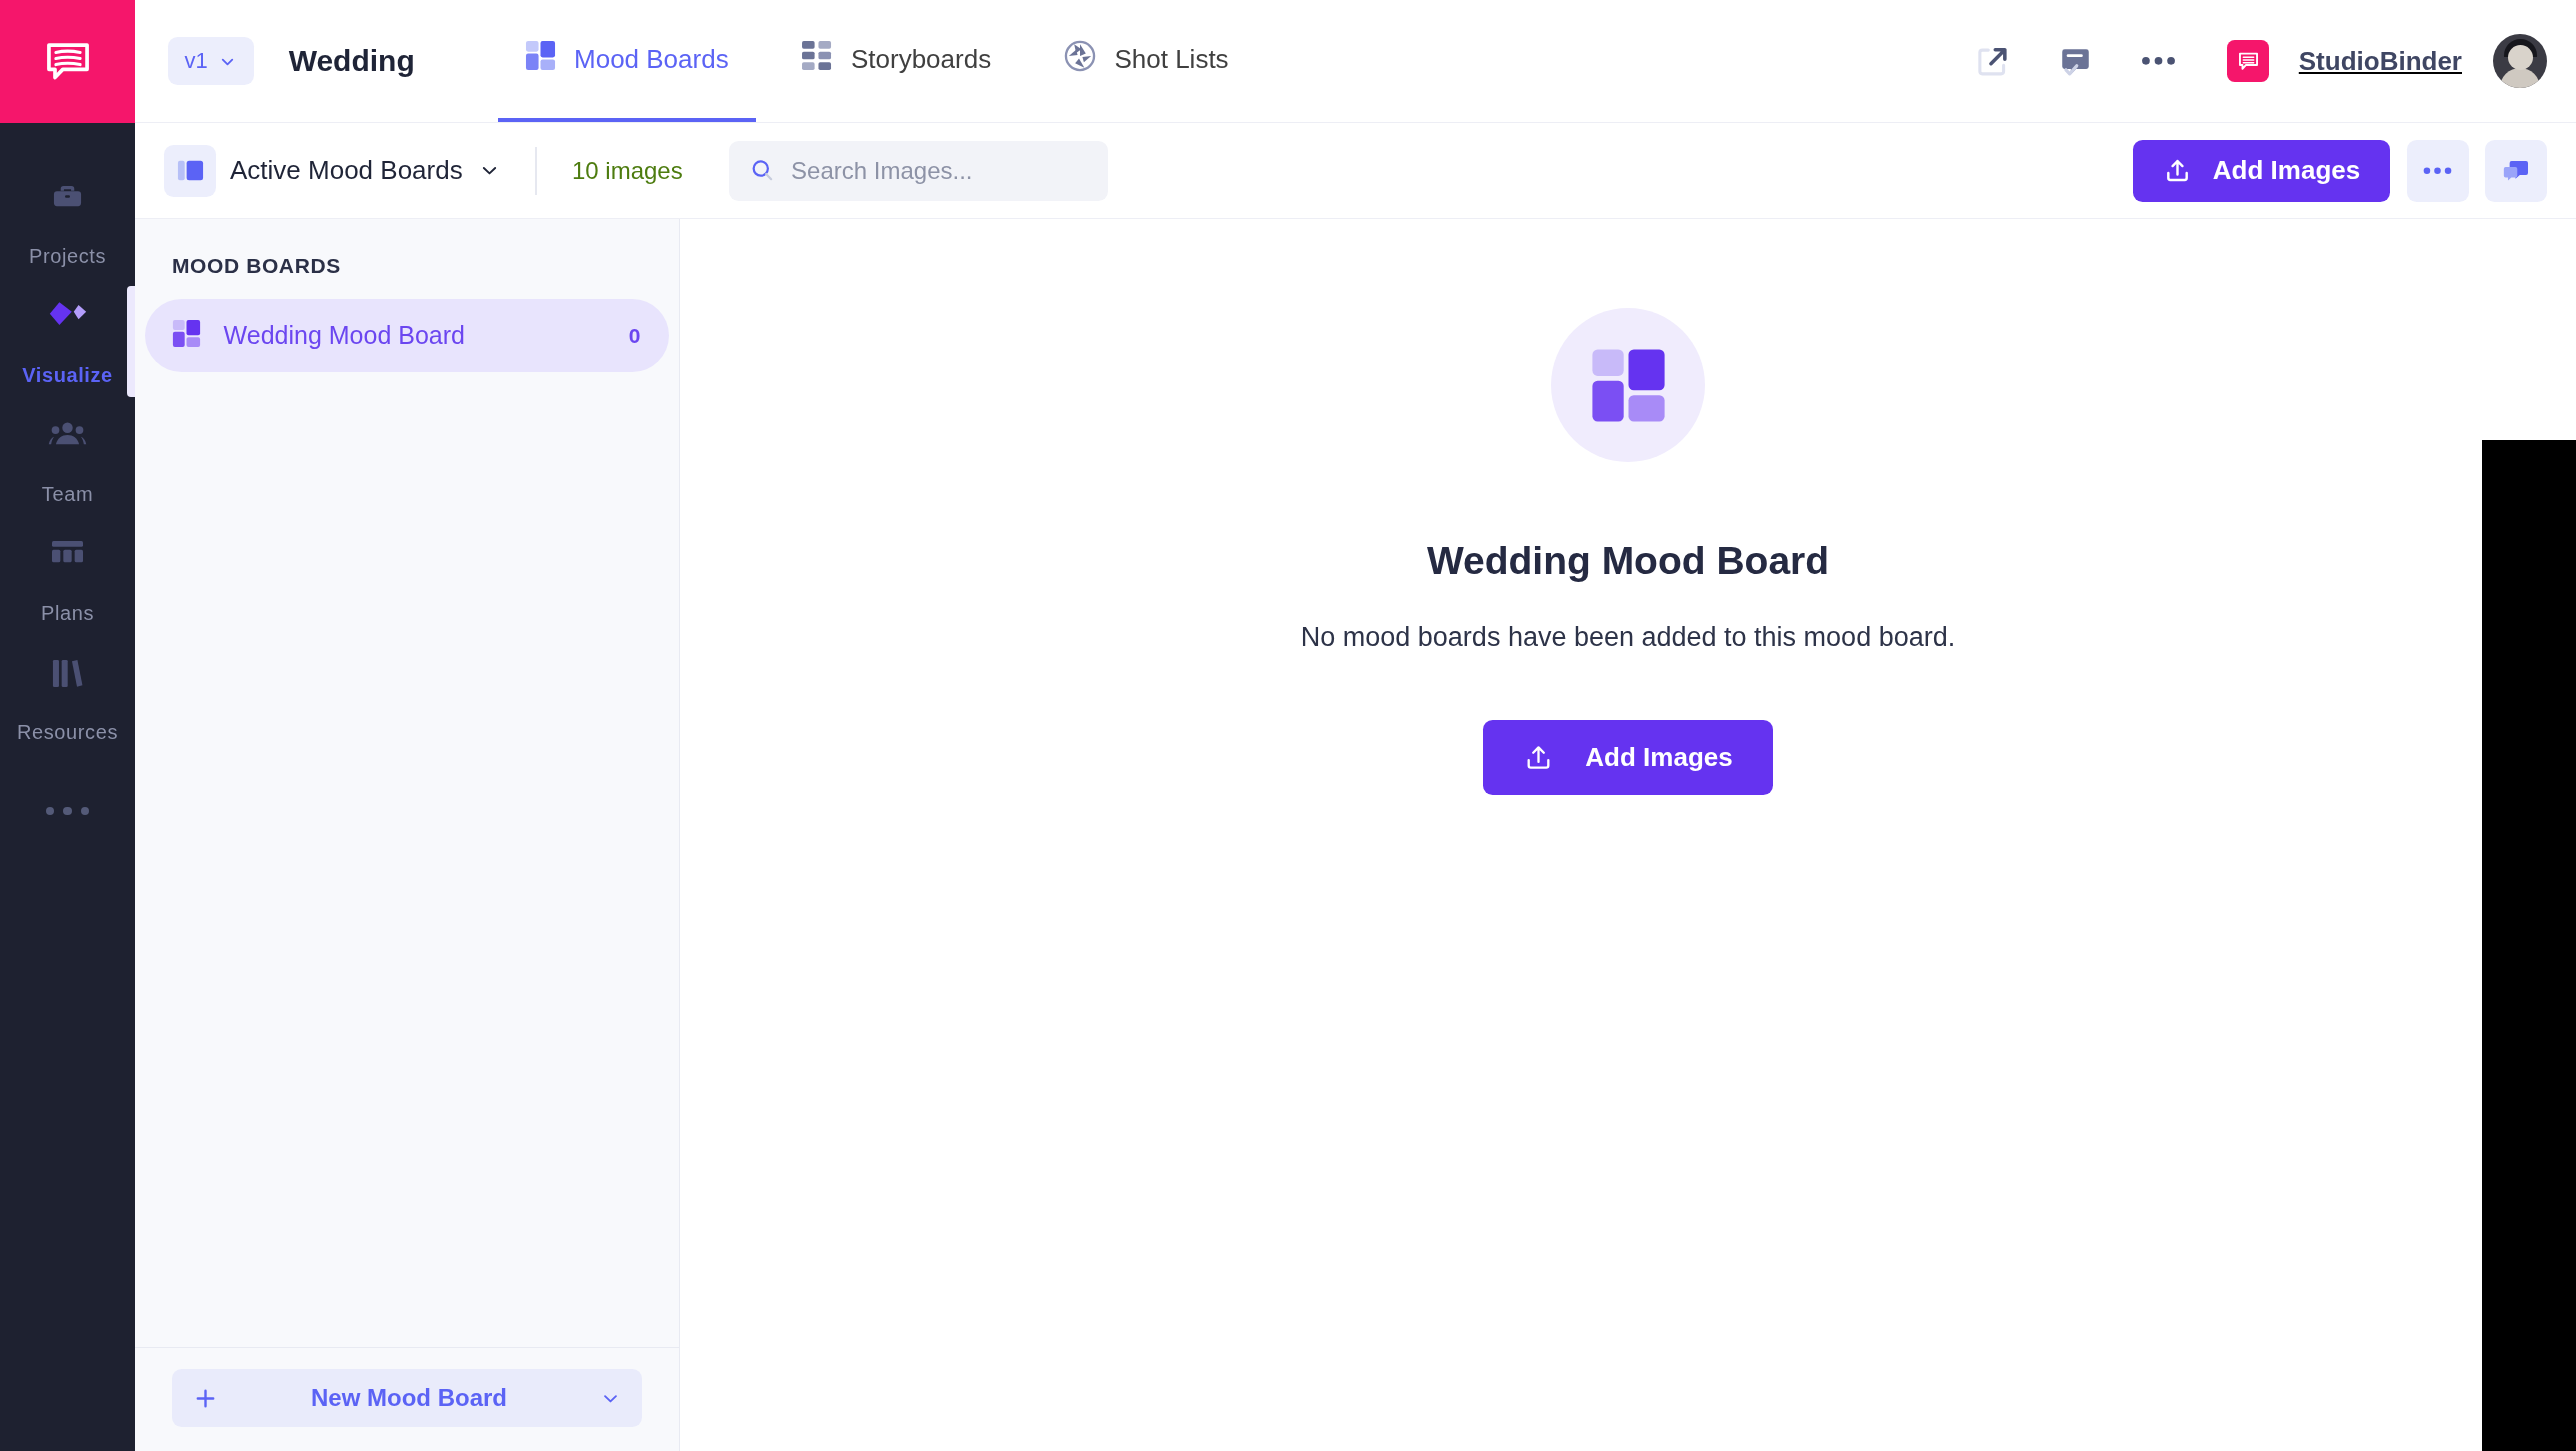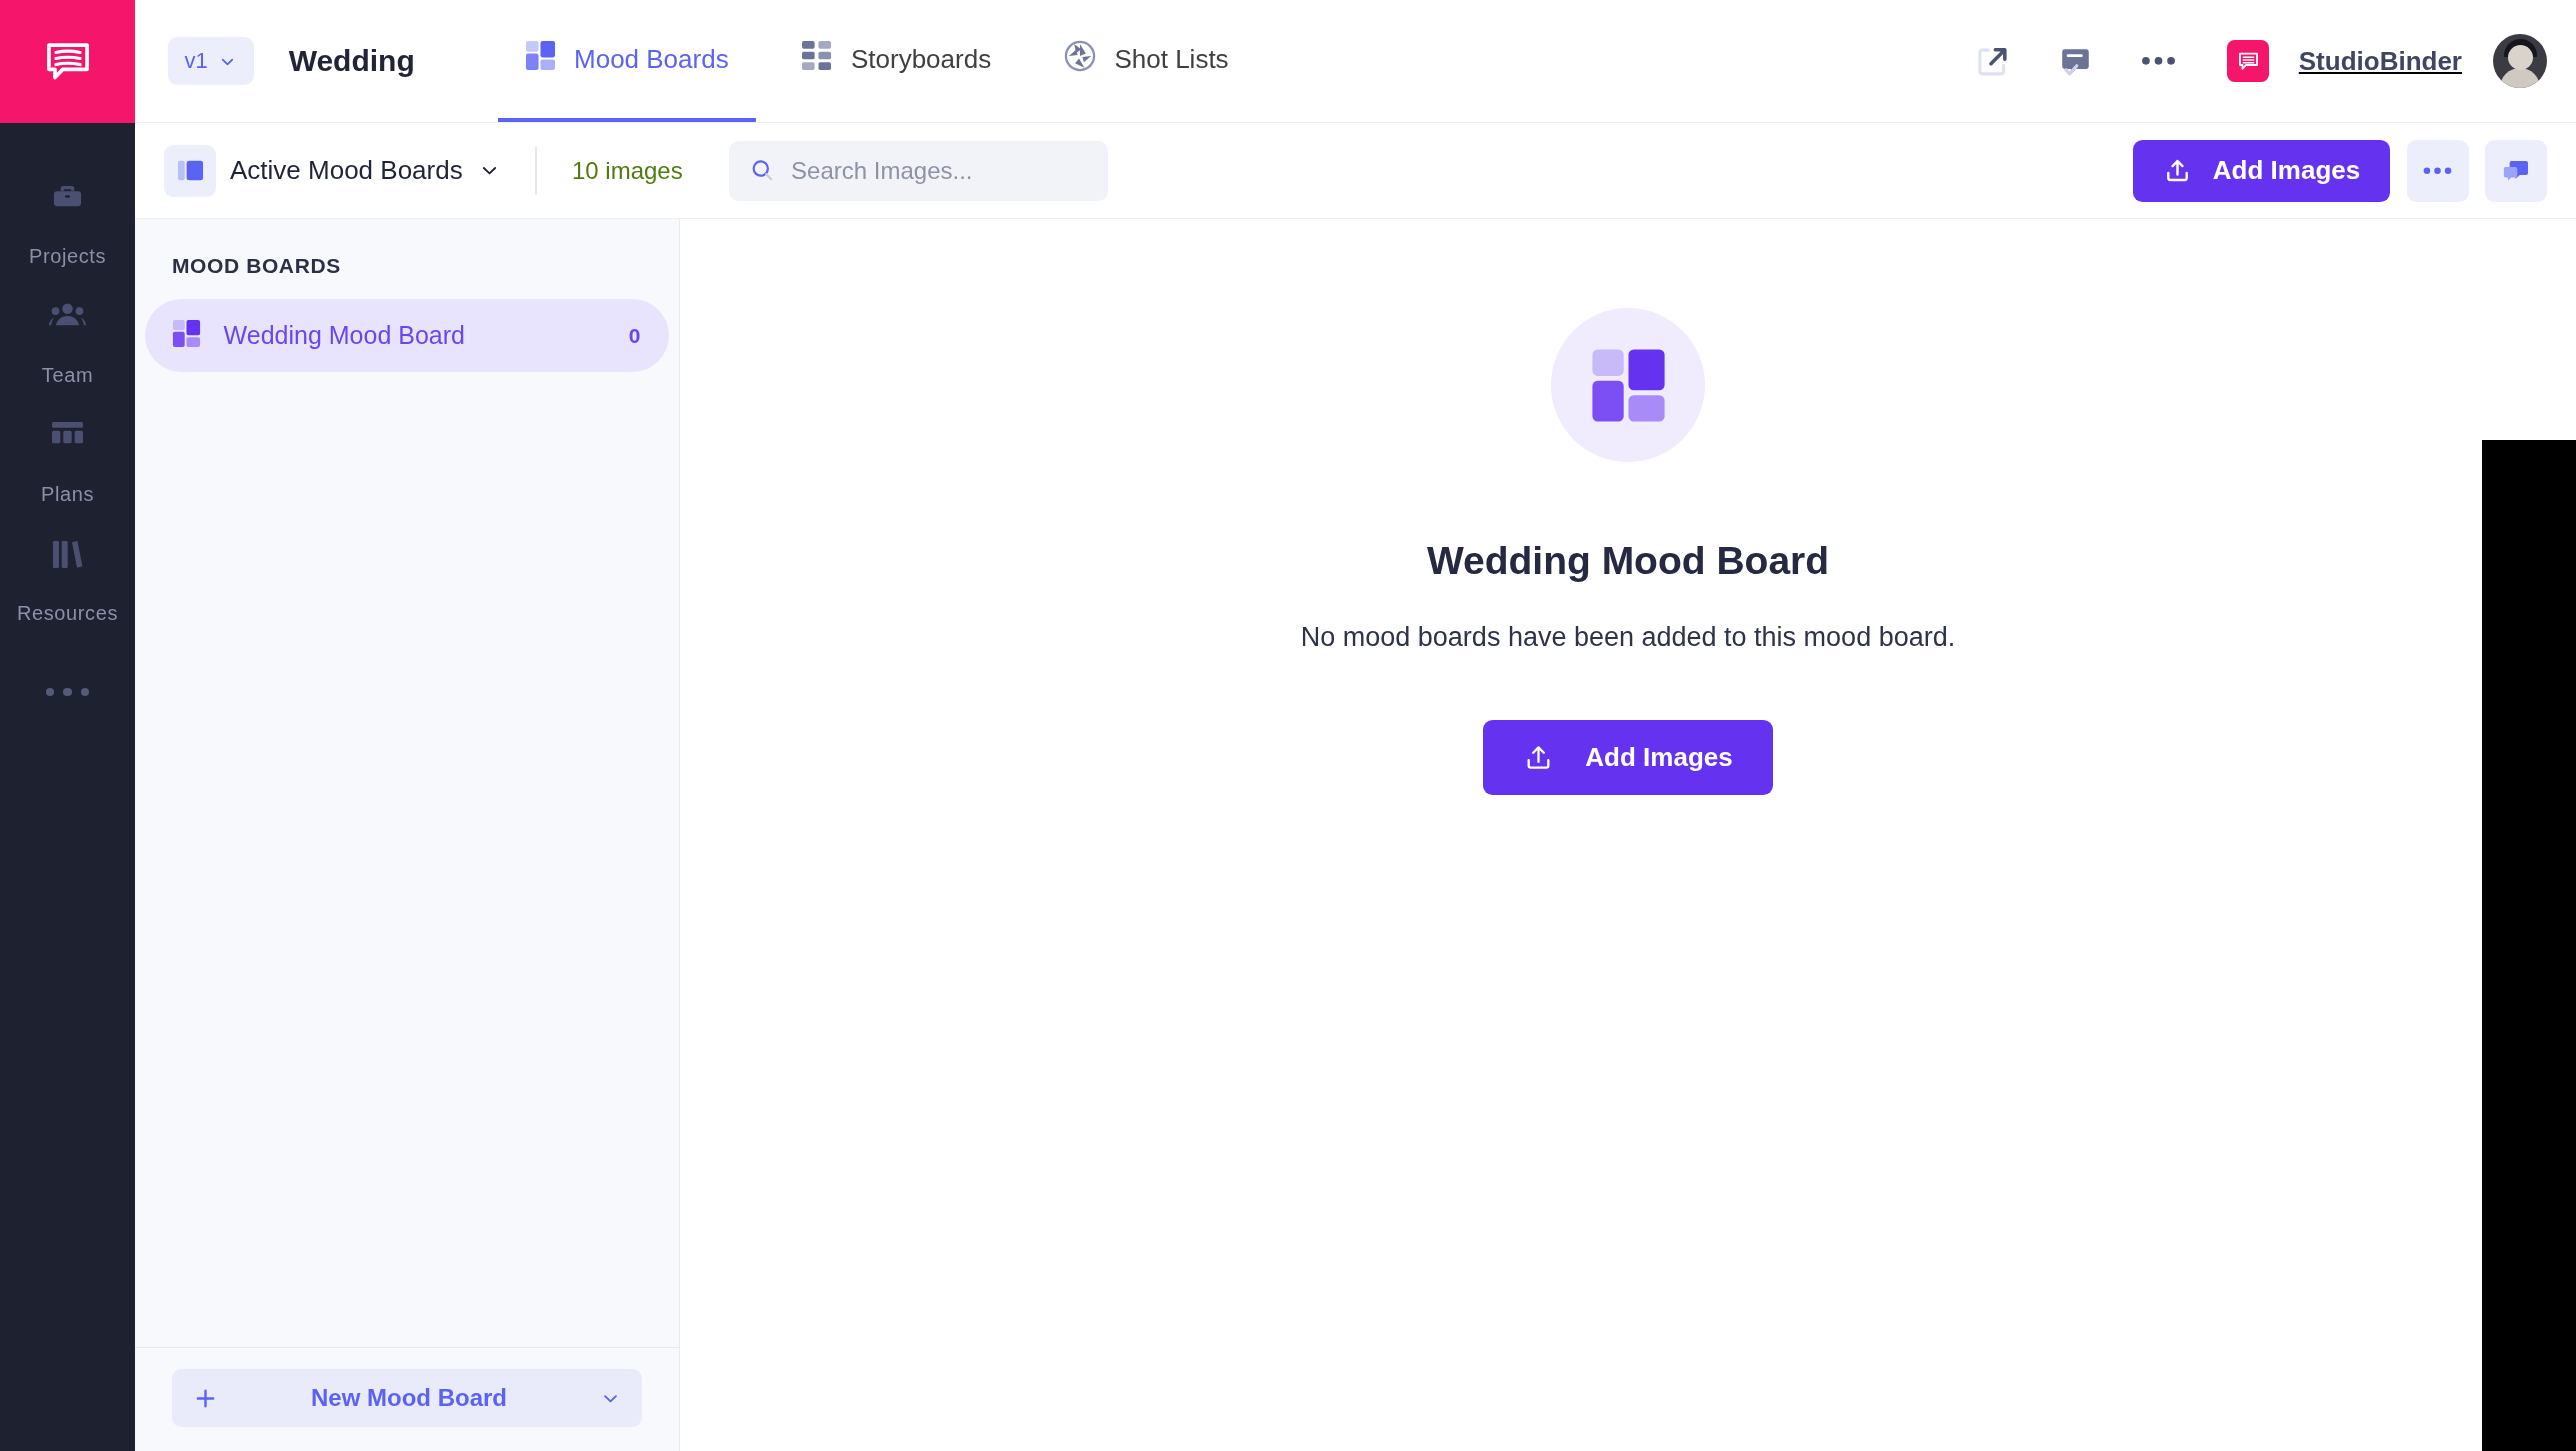--- a/index.html
+++ b/index.html
@@ -239,20 +239,29 @@
         <span class="rail-ico">
           <svg width="37" height="37" viewBox="0 0 24 24" fill="#4b5073">
             <path d="M9.4 4.6h5.2a1.8 1.8 0 011.8 1.8v1.2h-2.1V6.7H9.7v.9H7.6V6.4a1.8 1.8 0 011.8-1.8z"></path>
             <rect x="3.2" y="8" width="17.6" height="9.6" rx="2"></rect>
             <rect x="10.4" y="10.6" width="3.2" height="1.6" rx=".7" fill="#1e2130"></rect>
           </svg>
         </span>
         <span class="rail-label">Projects</span>
       </div>
 
+      <div class="rail-item active">
+        <span class="rail-ico">
+          <svg width="44" height="33" viewBox="0 0 46 34" fill="none">
+            <path d="M14 2 L27 12 L14 26 L4 14 Z" fill="#6533f0"></path>
+            <path d="M34 5 L42 12 L34 20 L29 12 Z" fill="#b39dfb"></path>
+          </svg>
+        </span>
+        <span class="rail-label">Visualize</span>
+      </div>
 
       <div class="rail-item">
         <span class="rail-ico">
           <svg width="39" height="29" viewBox="0 0 40 30" fill="#4b5073">
             <circle cx="20" cy="7" r="5.4"></circle>
             <circle cx="7.6" cy="9.4" r="4"></circle>
             <circle cx="32.4" cy="9.4" r="4"></circle>
             <path d="M8 24c1.6-6.2 6.3-9.4 12-9.4S30.4 17.8 32 24z"></path>
             <path d="M0.6 24c.9-4 2.6-6.4 5.6-7.6-1.6 2-2.6 4.4-3.1 7.6z"></path>
             <path d="M39.4 24c-.9-4-2.6-6.4-5.6-7.6 1.6 2 2.6 4.4 3.1 7.6z"></path>

